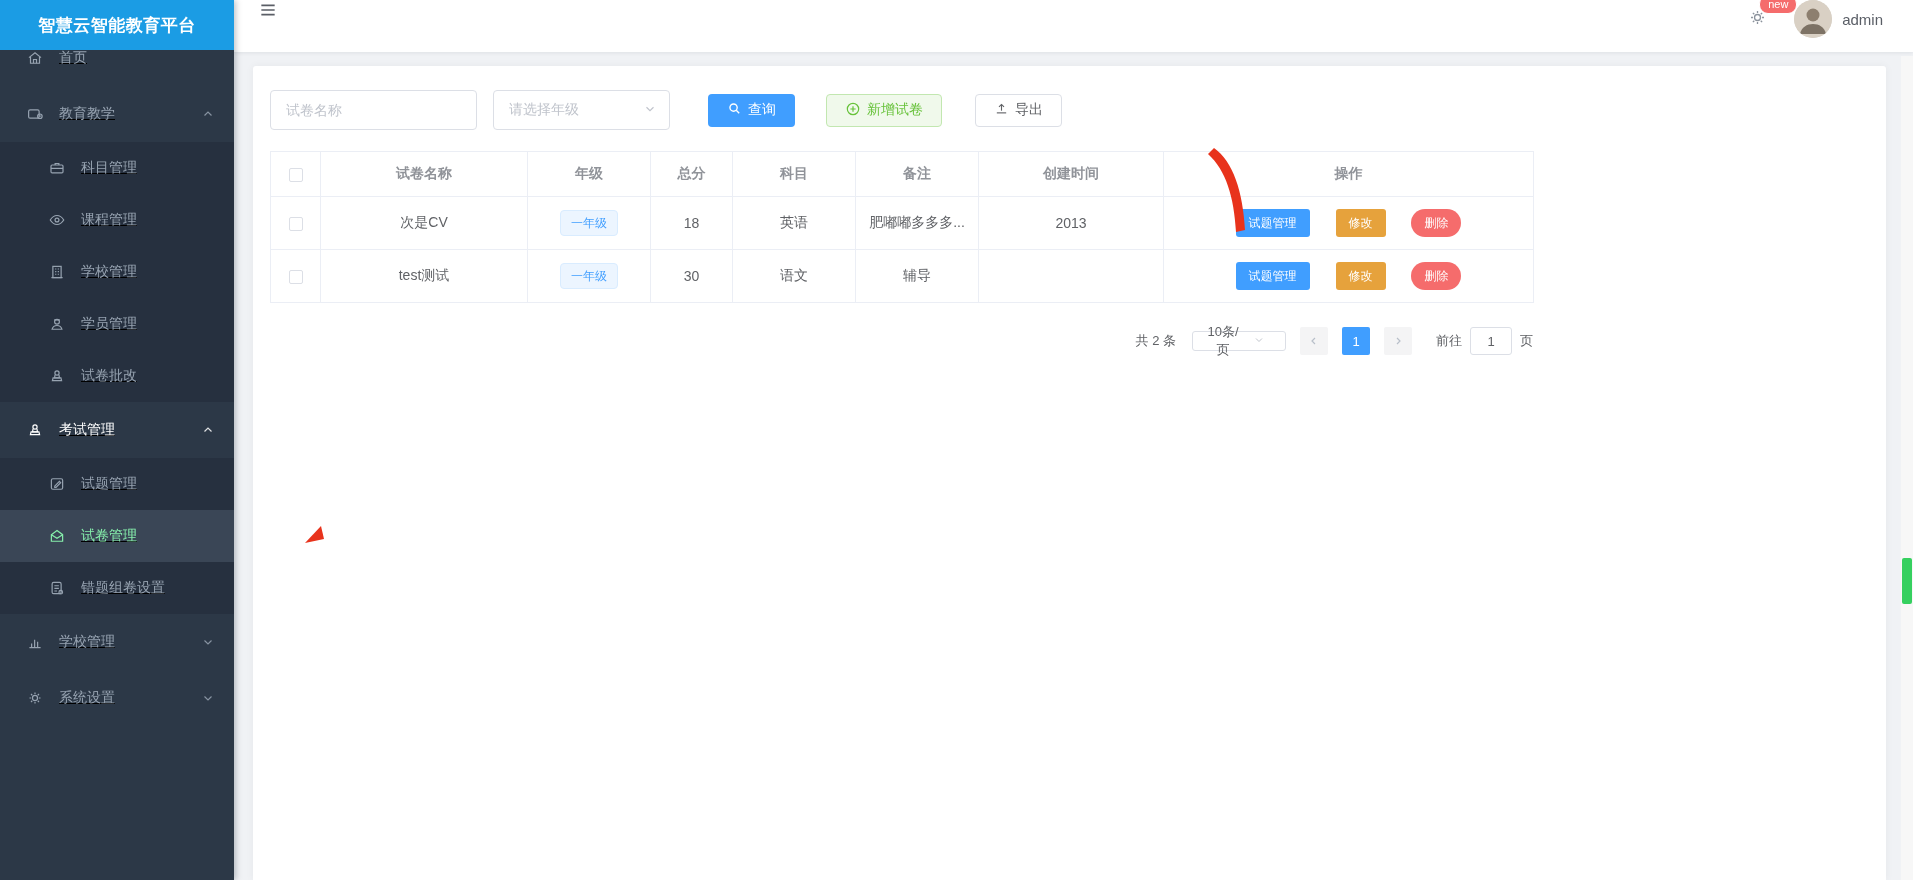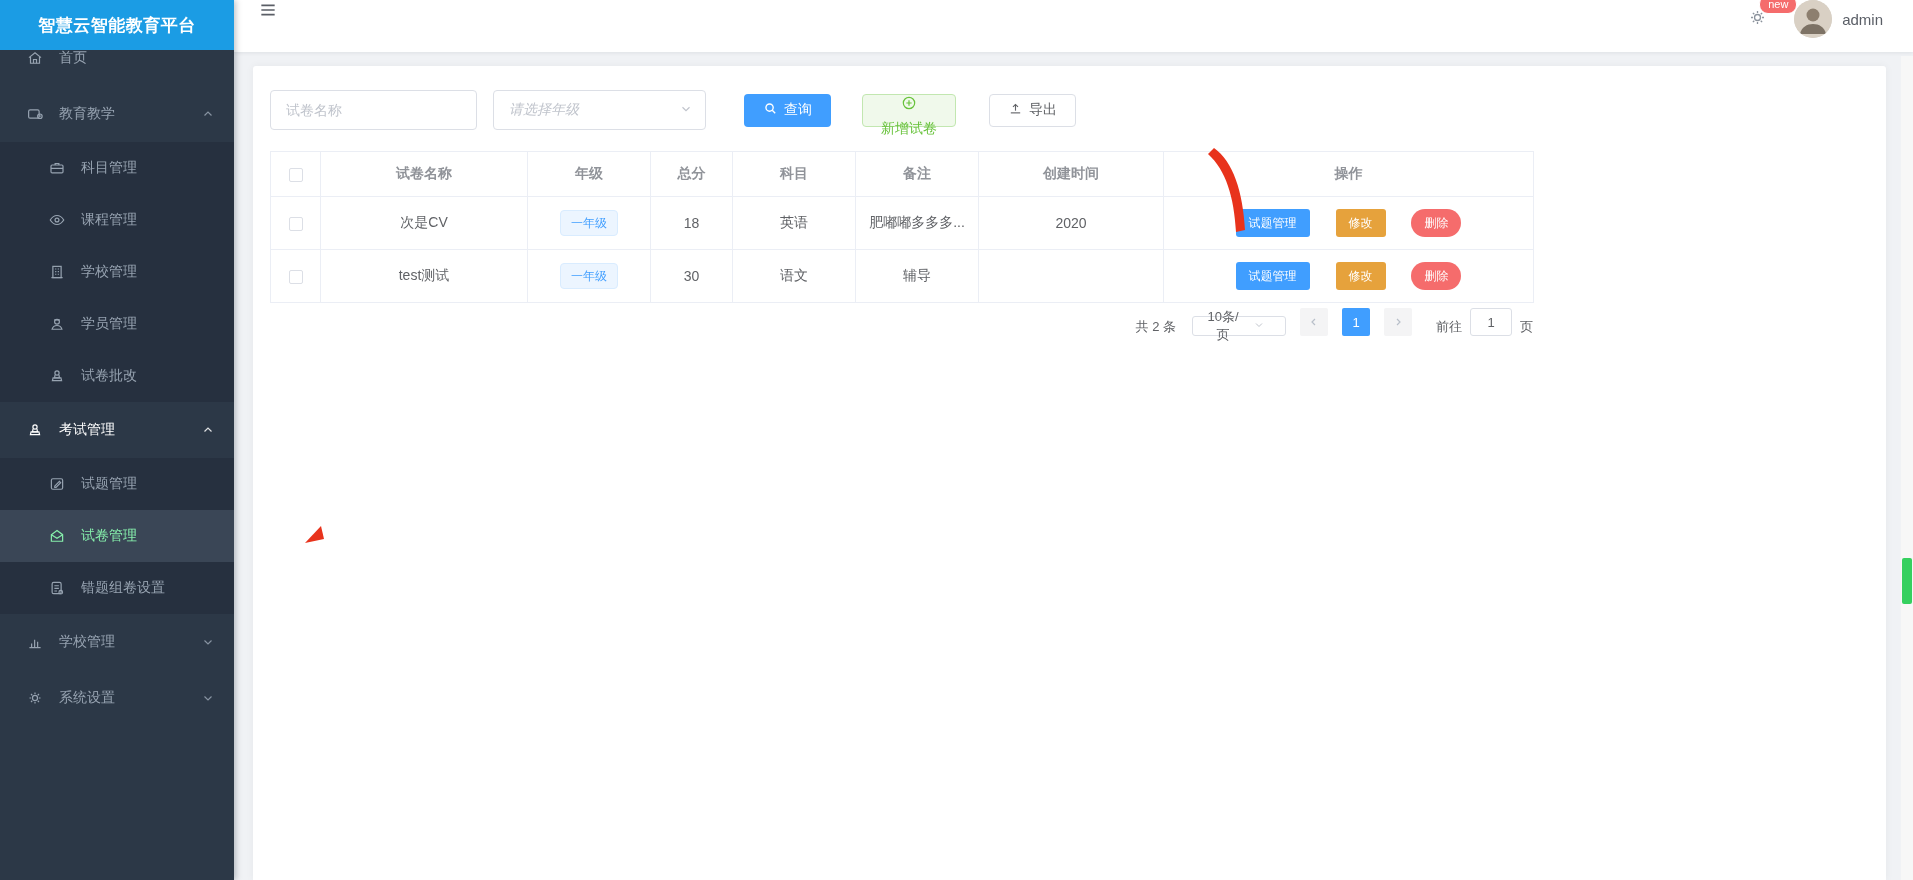--- a/index.html
+++ b/index.html
@@ -1,21 +1,21 @@
 <!DOCTYPE html>
 <html><head>
 <meta charset="utf-8">
 <style>
   * { box-sizing: border-box; margin: 0; padding: 0; }
   html,body { width:1913px; height:880px; overflow:hidden; }
   body { font-family:"Liberation Sans", sans-serif; background:#f0f2f5; position:relative; }
 
   
   .sidebar { position:absolute; left:0; top:0; width:234px; height:880px; background:#2c3847;
-             z-index:6; box-shadow:2px 0 6px rgba(0,21,41,.25); overflow:hidden; }
+             z-index:6; box-shadow:2px 0 6px rgba(0,21,41,.25); overflow:hidden;text-decoration:underline; }
   .logo-bar { position:absolute; left:0; top:0; width:234px; height:50px; background:#1b9ce4;
               color:#fff; display:flex; align-items:center; justify-content:center;
               font-size:17px; font-weight:bold; z-index:3; letter-spacing:.5px; }
   .menu { padding-top:30px; position:relative; z-index:1; }
   .mi { display:flex; align-items:center; height:56px; padding-left:26px; color:#97a3b1;
         font-size:14px; cursor:pointer; position:relative; white-space:nowrap; }
   .mi .micon { width:18px; height:18px; margin-right:15px; flex:none; }
   .mi svg { display:block; }
   .sub { background:#26303f; }
   .sub .mi { height:52px; padding-left:48px; }
@@ -39,28 +39,28 @@
   .content { position:absolute; left:234px; top:56px; right:0; bottom:0; background:#f0f2f5;
              padding:10px 27px 0 19px; }
   .card { background:#fff; height:100%; border-radius:3px 3px 0 0; padding:24px 0 0 17px;
           box-shadow:0 0 8px rgba(0,0,0,.05); position:relative; }
 
   .filter { display:flex; align-items:center; }
   .f-box { height:40px; border:1px solid #dcdfe6; border-radius:4px; background:#fff; }
   .f-input { width:207px; padding:0 15px; font-size:14px; color:#606266; outline:none;
              font-family:"Liberation Sans", sans-serif; }
   .f-input::placeholder { color:#c0c4cc; }
-  .f-select { width:213px; margin-left:16px; display:flex; align-items:center;
-              padding:0 12px 0 15px; color:#c0c4cc; font-size:14px; cursor:pointer;font-style:italic; }
+  .f-select { width:177px; margin-left:16px; display:flex; align-items:center;
+              padding:0 12px 0 15px; color:#c0c4cc; font-size:14px; cursor:pointer; }
   .f-select .sel-text { flex:1; }
   .btn { height:33px; border:none; border-radius:4px; font-size:14px; cursor:pointer;
          display:flex; align-items:center; gap:6px; font-family:"Liberation Sans", sans-serif; }
   .btn-primary { margin-left:38px; padding:0 19px; background:#409eff; color:#fff; }
   .btn-success { margin-left:31px; padding:0 18px; background:#f0f9eb;
-                 border:1px solid #c2e7b0; color:#67c23a;flex-direction:column; }
+                 border:1px solid #c2e7b0; color:#67c23a; }
   .btn-plain { margin-left:33px; padding:0 18px; background:#fff;
                border:1px solid #dcdfe6; color:#606266; }
 
   
   .tbl { margin-top:21px; width:1263px; border-collapse:collapse; table-layout:fixed;
          font-size:14px; }
   .tbl th, .tbl td { border:1px solid #ebeef5; text-align:center; padding:0 8px;
                      overflow:hidden; white-space:nowrap; text-overflow:ellipsis; }
   .tbl th { height:45px; color:#909399; font-weight:bold; background:#fff; }
   .tbl td { height:53px; color:#606266; }
@@ -68,22 +68,22 @@
         border-radius:2px; background:#fff; vertical-align:middle; cursor:pointer; }
   .tag { display:inline-block; padding:0 10px; height:26px; line-height:24px; font-size:12px;
          background:#ecf5ff; border:1px solid #d9ecff; color:#409eff; border-radius:4px; }
   .mbtn { height:28px; padding:0 13px; border:none; border-radius:3px; color:#fff;
           font-size:12px; cursor:pointer; margin:0 11px; font-family:"Liberation Sans", sans-serif; }
   .mbtn-blue { background:#409eff; }
   .mbtn-orange { background:#e6a23c; }
   .mbtn-red { background:#f56c6c;border-radius:14px; }
 
   
-  .pager { width:1263px; margin-top:5px; display:flex; justify-content:flex-end;
-           align-items:flex-end; font-size:13px; color:#606266; }
+  .pager { width:1263px; margin-top:24px; display:flex; justify-content:flex-end;
+           align-items:center; font-size:13px; color:#606266; }
   .pg-total { margin-right:16px; }
   .pg-size { width:94px; height:20px; border:1px solid #dcdfe6; border-radius:3px;
              display:flex; align-items:center; padding:0 8px 0 12px; cursor:pointer;
              color:#606266; }
   .pg-size span { flex:1; text-align:center; }
   .pg-btn { width:28px; height:28px; background:#f4f4f5; border:none; border-radius:2px;
             margin-left:14px; display:flex; align-items:center; justify-content:center;
             cursor:pointer; }
   .pg-num { width:28px; height:28px; background:#409eff; color:#fff; border-radius:2px;
             margin-left:14px; display:flex; align-items:center; justify-content:center;
@@ -359,21 +359,21 @@
         </tr>
       </thead>
       <tbody>
         <tr>
           <td><span class="cb"></span></td>
           <td>次是CV</td>
           <td><span class="tag">一年级</span></td>
           <td>18</td>
           <td>英语</td>
           <td>肥嘟嘟多多多...</td>
-          <td>2020</td>
+          <td>2013</td>
           <td style="white-space:nowrap">
             <button class="mbtn mbtn-blue">试题管理</button>
             <button class="mbtn mbtn-orange">修改</button>
             <button class="mbtn mbtn-red">删除</button>
           </td>
         </tr>
         <tr>
           <td><span class="cb"></span></td>
           <td>test测试</td>
           <td><span class="tag">一年级</span></td>

